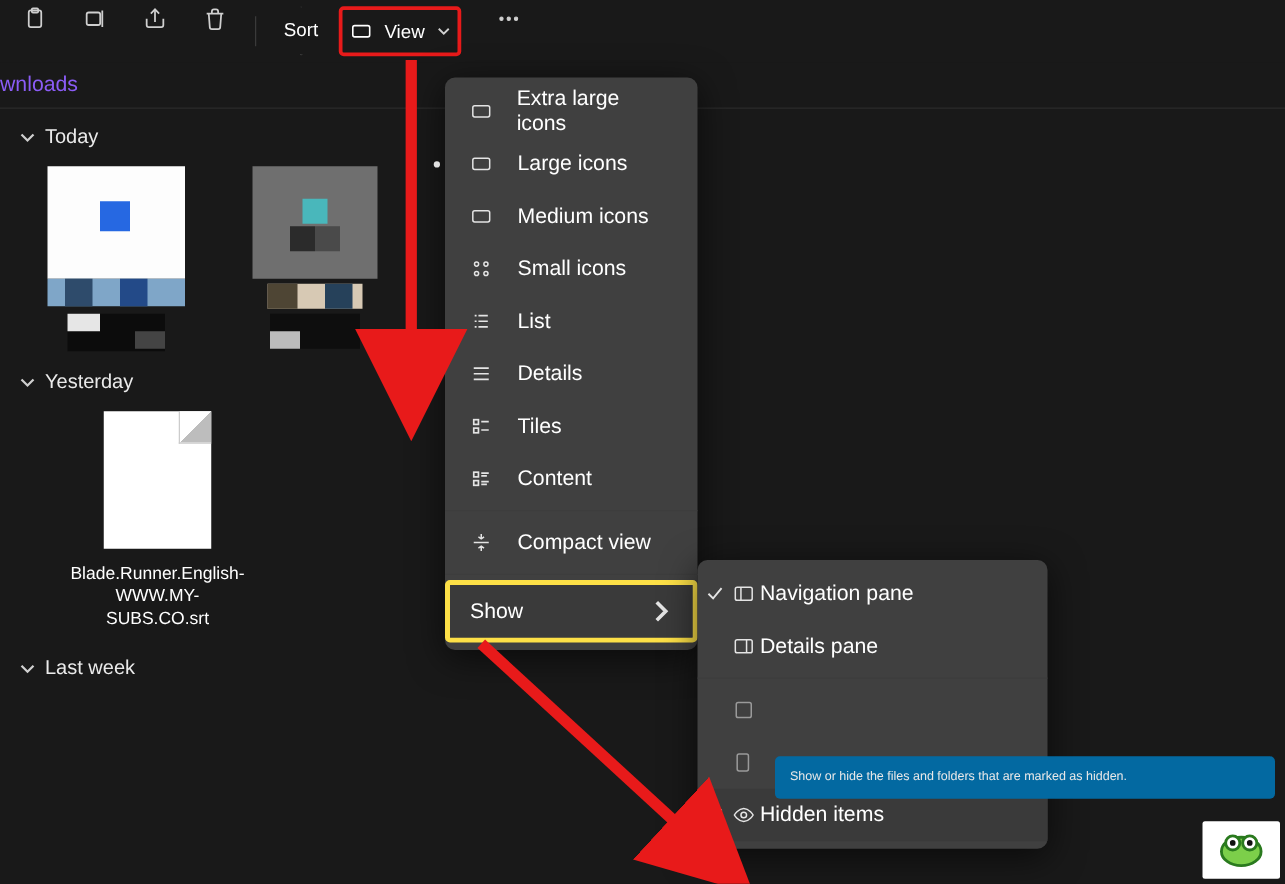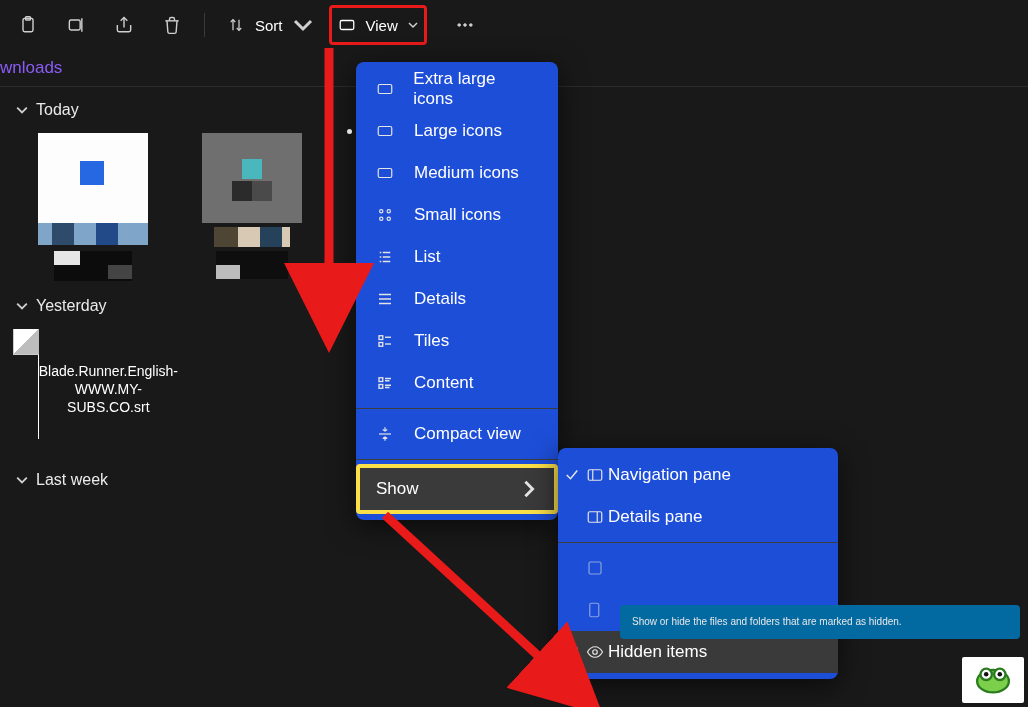--- a/index.html
+++ b/index.html
@@ -21,24 +21,24 @@
     align-items: center;
     padding: 0 6px;
     gap: 4px;
     background: #191919;
   }
   .tb-btn {
     min-width: 44px;
     height: 40px;
     display: flex;
     align-items: center;
-    justify-content: center;
     color: #cfcfcf;
     border-radius: 4px;
     cursor: pointer;
+    flex-direction: column;
   }
   .tb-btn svg { width: 20px; height: 20px; stroke: #cfcfcf; }
   .tb-sep {
     width: 1px;
     height: 24px;
     background: #3a3a3a;
     margin: 0 6px;
   }
   .tb-label-btn {
     display: flex;
@@ -101,23 +101,24 @@
     width: 110px;
     height: 150px;
     position: relative;
   }
   .px {
     position: absolute;
   }
 
   .file-item {
     display: flex;
+    flex-direction: column;
     align-items: center;
     width: 140px;
-    margin-left: 26px;
+    margin-left: 44px;
     margin-top: 8px;
     justify-content: flex-end;
   }
   .page-icon {
     width: 86px;
     height: 110px;
     background: #ffffff;
     position: relative;
     margin-bottom: 10px;
   }
@@ -131,21 +132,21 @@
   }
   .file-label {
     text-align: center;
     font-size: 14px;
     line-height: 1.3;
   }
 
   
   .menu {
     position: absolute;
-    background: #1d4ed8;
+    background: #404040;
     border-radius: 8px;
     box-shadow: 0 6px 28px rgba(0,0,0,.6);
     padding: 6px 0;
   }
   .menu .row {
     display: flex;
     align-items: center;
     height: 42px;
     padding: 0 22px 0 18px;
     gap: 18px;

